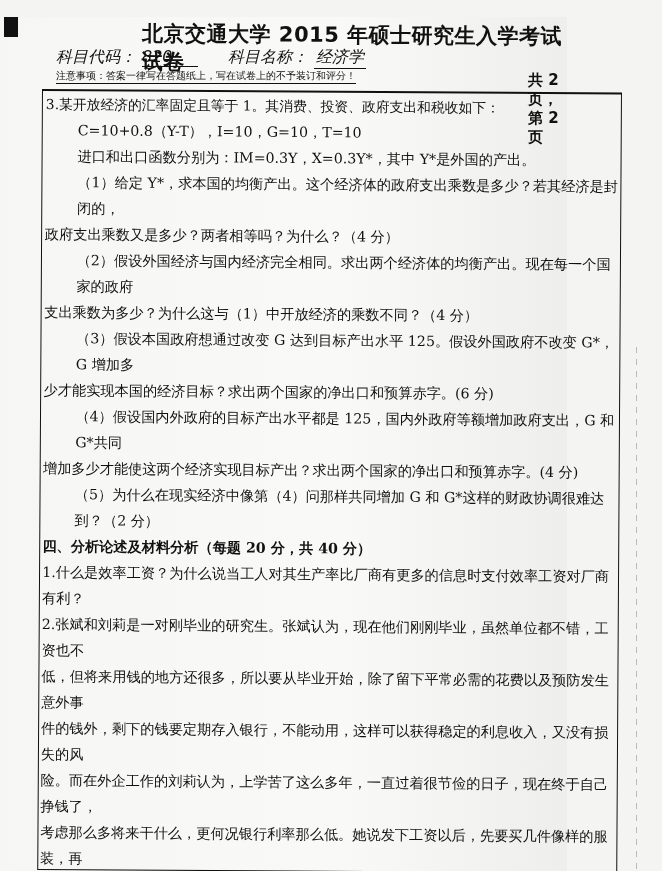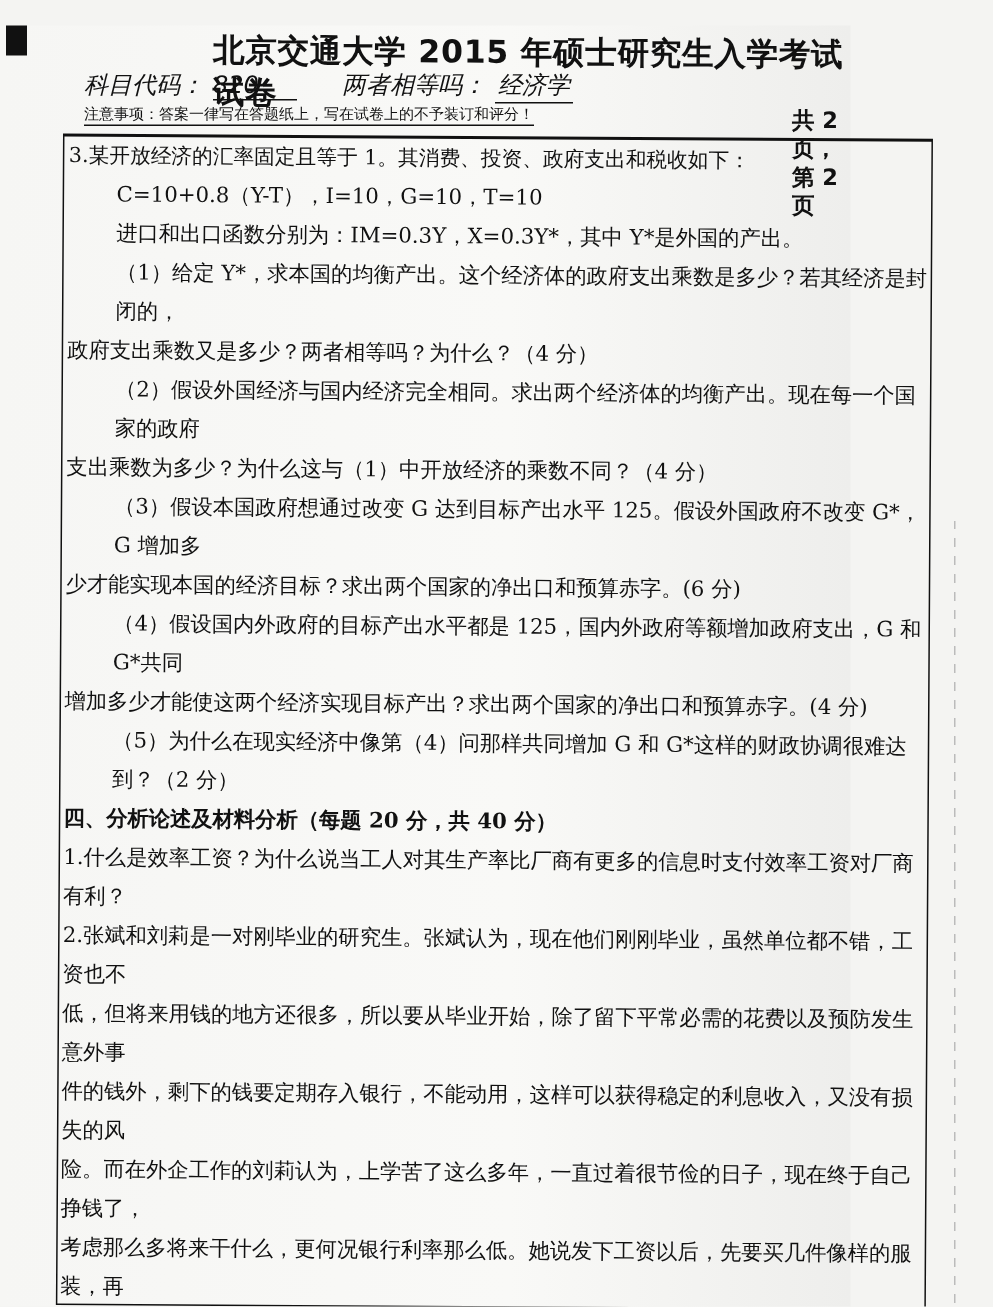--- a/index.html
+++ b/index.html
@@ -65,21 +65,21 @@
 <body>
 
 <div class="page">
   <div class="corner-mark"></div>
 
   <div class="title">北京交通大学 2015 年硕士研究生入学考试试卷</div>
 
   <div class="meta-row">
     <span class="label">科目代码：</span>
     <span class="code">820</span>
-    <span class="label">两者相等吗：</span>
+    <span class="label">科目名称：</span>
     <span class="subj">经济学</span>
   </div>
 
   <div class="notice">注意事项：答案一律写在答题纸上，写在试卷上的不予装订和评分！</div>
   <div class="pageinfo">共 2 页，第 2 页</div>
 
   <div class="box"></div>
 
   <div class="content">
     <p class="q-head">3.某开放经济的汇率固定且等于 1。其消费、投资、政府支出和税收如下：</p>

